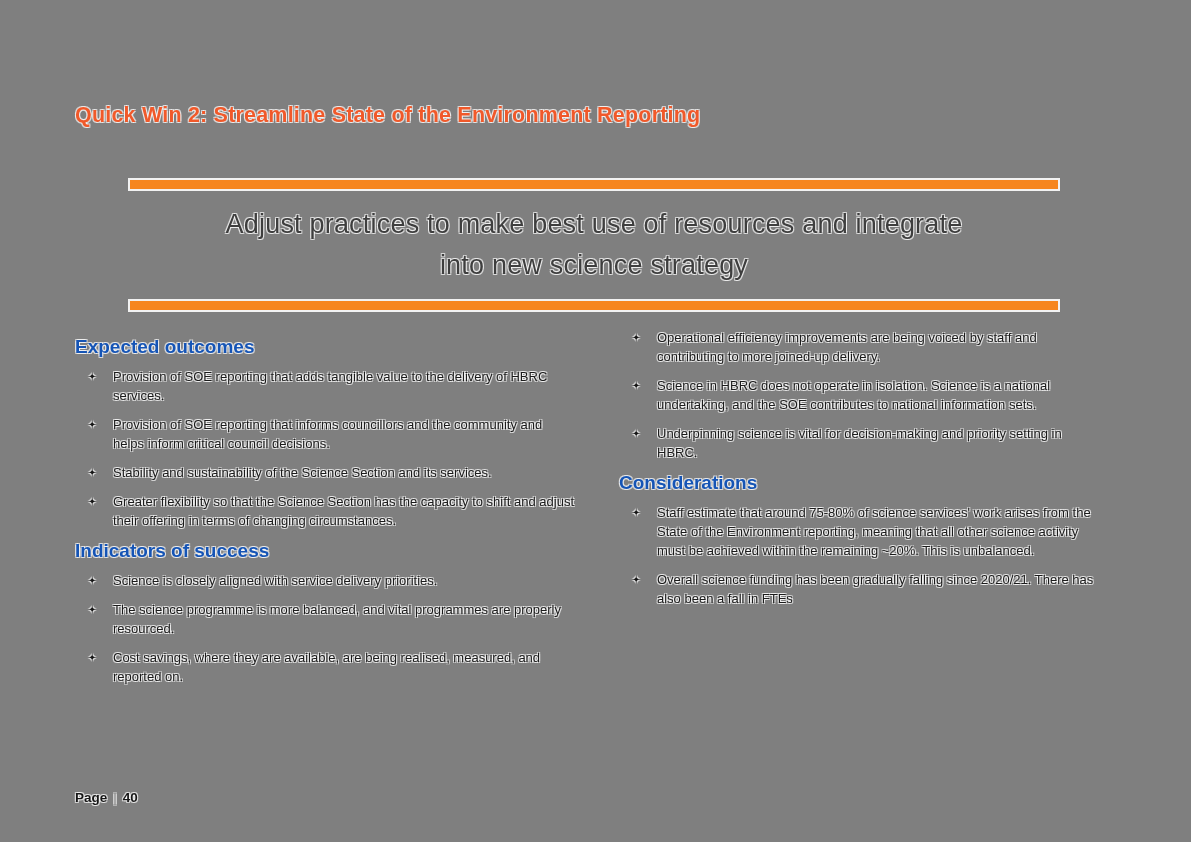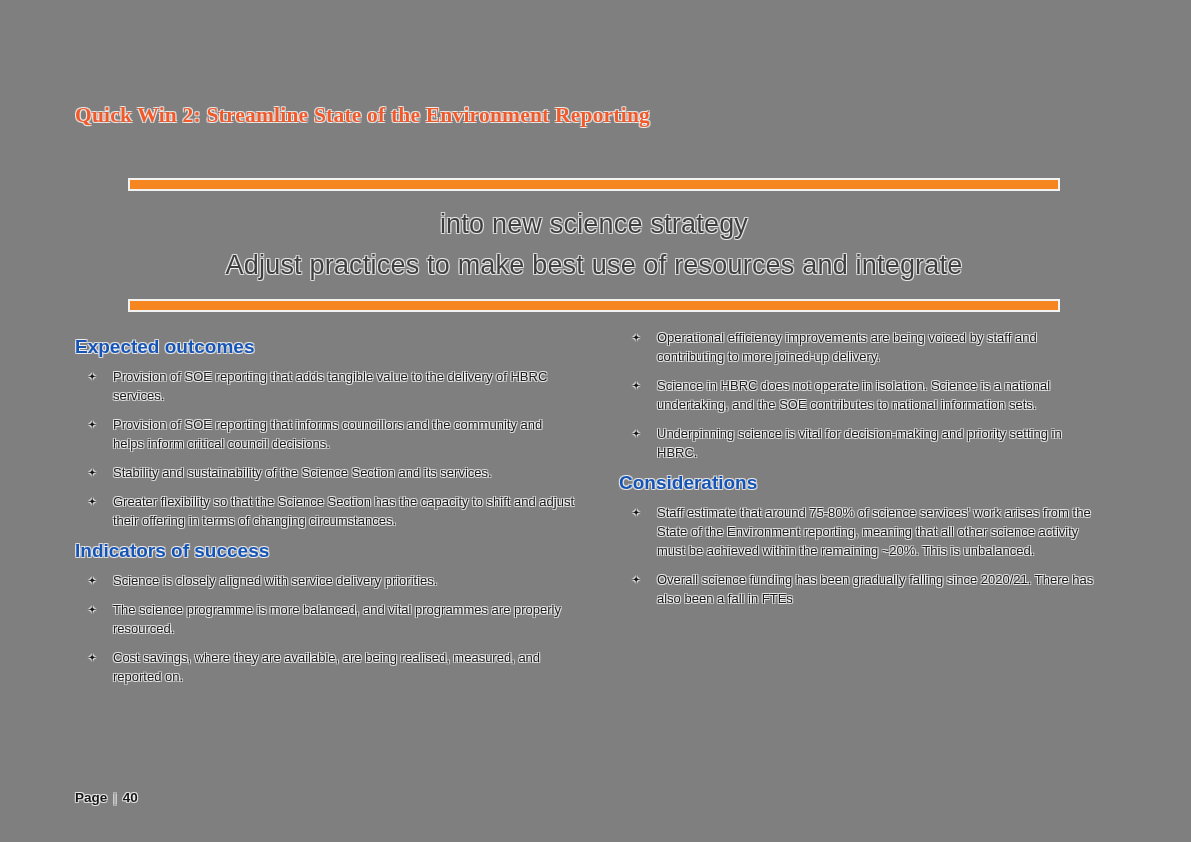--- a/index.html
+++ b/index.html
@@ -23,21 +23,21 @@
 
   .doc-header {
     position:absolute; left:75px; top:53px;
     font-size:13.5px; font-weight:bold; letter-spacing:.4px;
     color:#151515; white-space:nowrap;
   }
 
   .doc-title {
     position:absolute; left:75px; top:103px;
     font-size:21.5px; font-weight:bold; letter-spacing:.2px;
-    color:#F0592A; white-space:nowrap;font-family:Liberation Serif, serif;
+    color:#F0592A; white-space:nowrap;
   }
 
   .callout { position:absolute; left:130px; top:180px; width:928px; }
   .rule {
     height:9px; background:#F6861F;
     box-shadow:0 0 0 2px rgba(255,255,255,.9);
   }
   .callout-text {
     margin:15px 0; text-align:center;
     font-size:27px; line-height:41px; font-weight:300;
@@ -78,22 +78,22 @@
 <body>
 
 <div class="page">
 
 
   <div class="doc-title fringe">Quick Win 2: Streamline State of the Environment Reporting</div>
 
   <div class="callout">
     <div class="rule"></div>
     <div class="callout-text fringe">
+      <div>Adjust practices to make best use of resources and integrate</div>
       <div>into new science strategy</div>
-      <div>Adjust practices to make best use of resources and integrate</div>
     </div>
     <div class="rule"></div>
   </div>
 
   <div class="columns">
 
     <div class="col col-left">
       <div class="section-heading fringe">Expected outcomes</div>
 
       <div class="bullet fringe">

